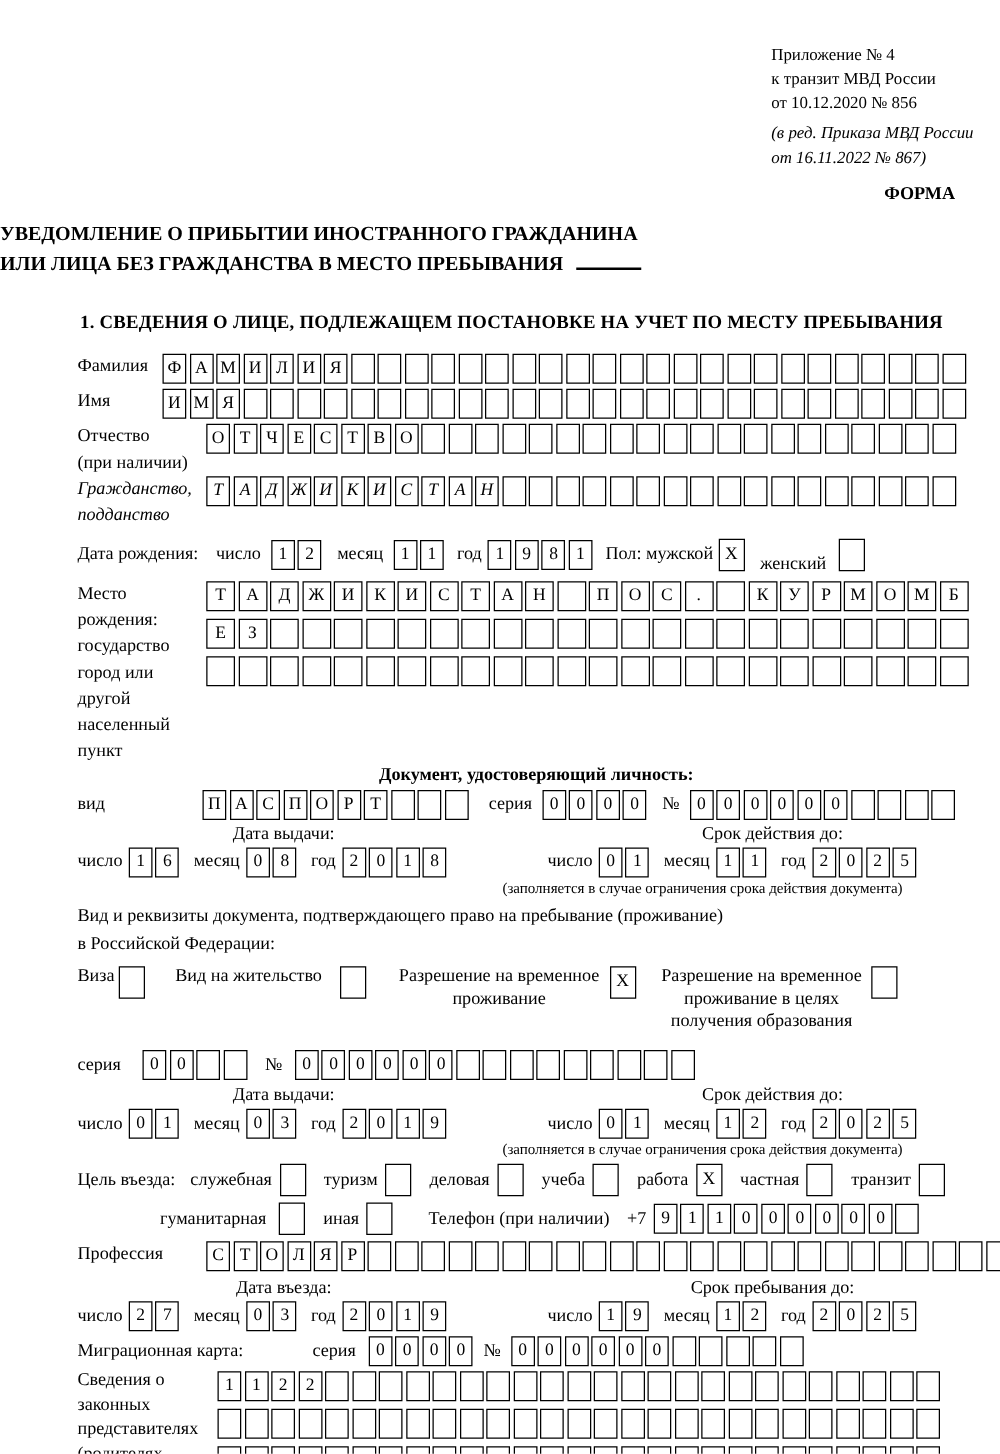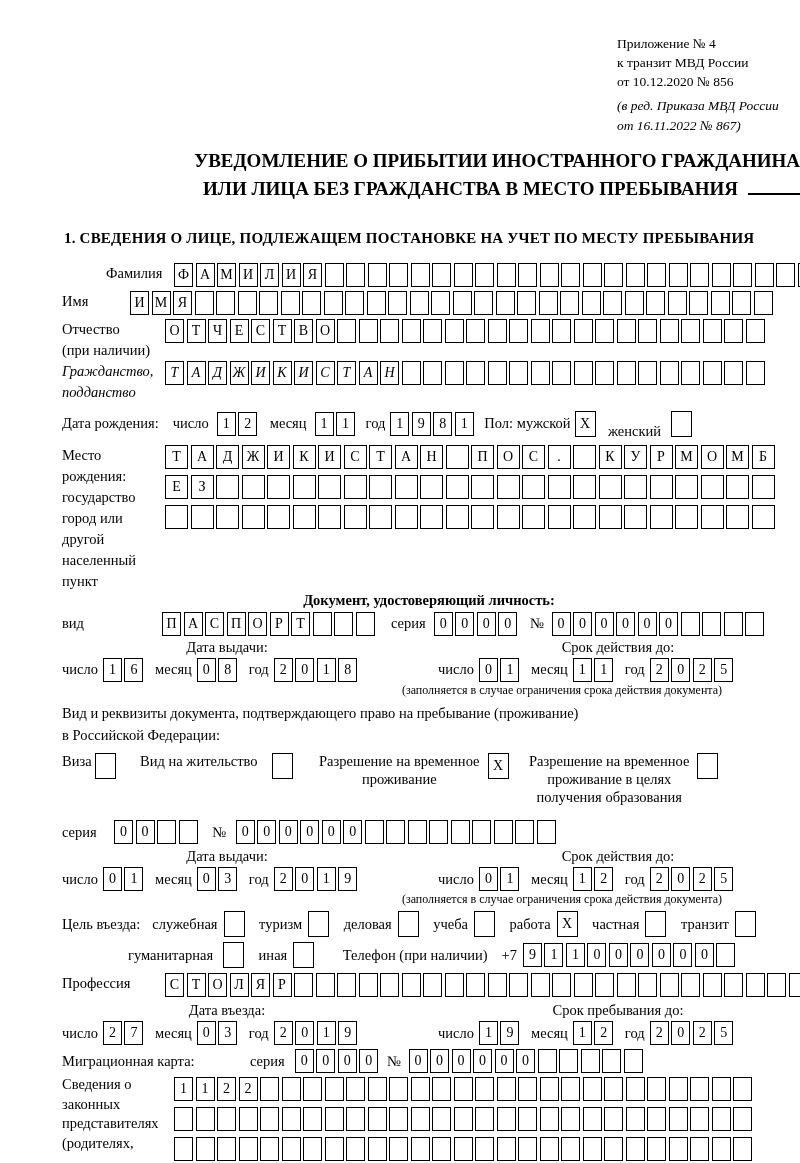--- a/index.html
+++ b/index.html
@@ -10,21 +10,21 @@
     color: #000; font-size: 14.5px;
   }
   .page { width: 800px; height: 1163px; padding-top: 34px; position: relative; }
 
   
   .hdr { margin-left: 617px; font-size: 13.5px; line-height: 1.42; }
   .hdr-rev { margin-top: 5px; font-style: italic; }
   .forma { text-align: right; padding-right: 36px; font-weight: bold; margin-top: 12px; font-size: 14.5px; }
 
   
-  .title { text-align: right; font-weight: bold; font-size: 19px; margin-top: 12px; line-height: 1.5; font-family: Liberation Serif, serif; }
+  .title { text-align: left; font-weight: bold; font-size: 16px; margin-top: 12px; line-height: 1.5; font-family: Liberation Serif, serif; }
   .blankline { display: inline-block; width: 52px; border-bottom: 2px solid #000; height: 14px; margin-left: 10px; }
   .sec1 { font-weight: bold; font-size: 15px; margin: 26px 0 0 64px; letter-spacing: 0.2px; }
 
   
   .frow { display: flex; align-items: flex-start; margin-left: 62px; }
   .lbl { flex: none; line-height: 1.45; }
   .cells { display: flex; flex: none; }
   .cell {
     width: 19px; height: 24px; flex: none;
     border: 1.6px solid #000; margin-right: 2.5px;
@@ -65,30 +65,31 @@
 
   <div class="hdr">
     <div>Приложение № 4</div>
     <div>к транзит МВД России</div>
     <div>от 10.12.2020 № 856</div>
     <div class="hdr-rev">
       <div>(в ред. Приказа МВД России</div>
       <div>от 16.11.2022 № 867)</div>
     </div>
   </div>
+  <div class="forma">ФОРМА</div>
 
   <div class="title">
     <div>УВЕДОМЛЕНИЕ О ПРИБЫТИИ ИНОСТРАННОГО ГРАЖДАНИНА</div>
     <div><span>ИЛИ ЛИЦА БЕЗ ГРАЖДАНСТВА В МЕСТО ПРЕБЫВАНИЯ</span><span class="blankline"></span></div>
   </div>
 
   <div class="sec1">1. СВЕДЕНИЯ О ЛИЦЕ, ПОДЛЕЖАЩЕМ ПОСТАНОВКЕ НА УЧЕТ ПО МЕСТУ ПРЕБЫВАНИЯ</div>
 
   <div class="frow" style="margin-top:16px;">
-    <div class="lbl" style="width:68px;margin-left:44px;">Фамилия</div>
+    <div class="lbl" style="width:68px;">Фамилия</div>
     <div class="cells">
         <span class="cell">Ф</span>
         <span class="cell">А</span>
         <span class="cell">М</span>
         <span class="cell">И</span>
         <span class="cell">Л</span>
         <span class="cell">И</span>
         <span class="cell">Я</span>
         <span class="cell"></span>
         <span class="cell"></span>

